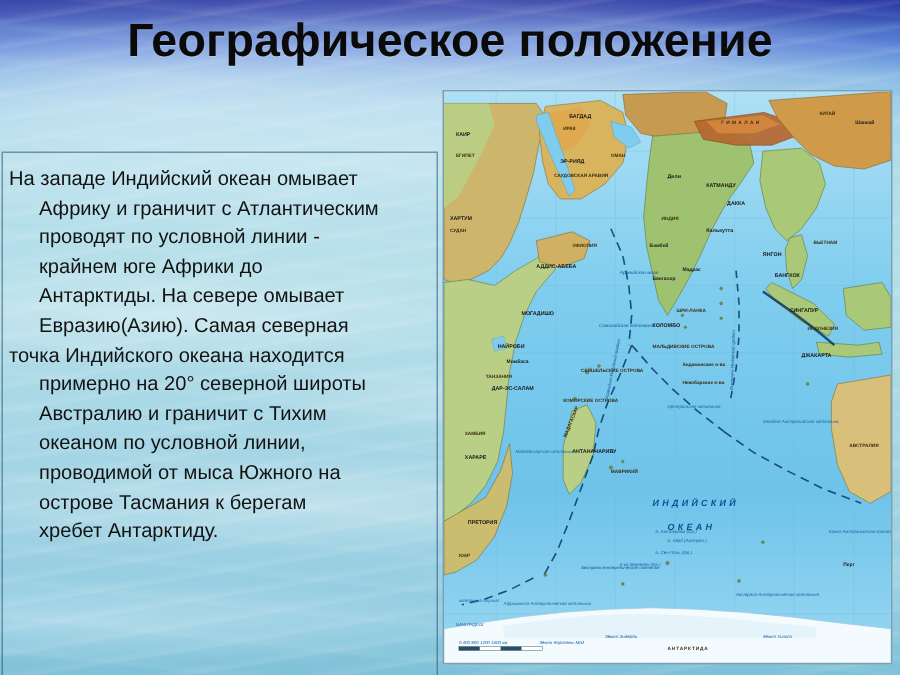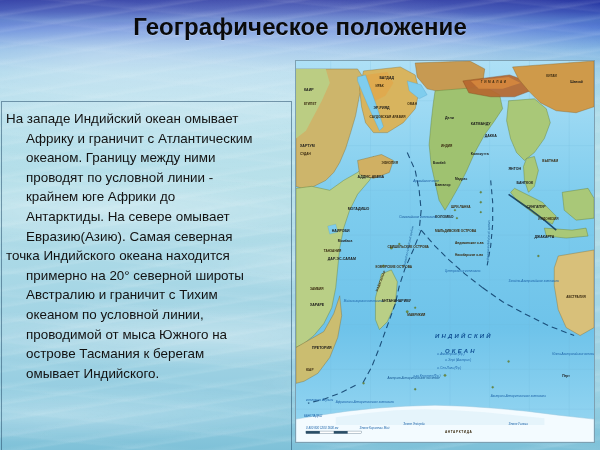--- a/index.html
+++ b/index.html
@@ -52,21 +52,21 @@
       radial-gradient(70% 16% at 35% 62%, rgba(255,255,255,.40) 0%, rgba(255,255,255,0) 70%),
       radial-gradient(50% 12% at 78% 78%, rgba(255,255,255,.30) 0%, rgba(255,255,255,0) 70%),
       radial-gradient(65% 14% at 12% 88%, rgba(255,255,255,.34) 0%, rgba(255,255,255,0) 70%);
     opacity:.8;
   }
 
   
   .title{
     position:absolute;left:0;top:4px;width:600px;height:46px;
     display:flex;align-items:center;justify-content:center;
-    font-size:24px;font-weight:bold;color:#0a0a0a;
+    font-size:31px;font-weight:bold;color:#0a0a0a;
     letter-spacing:.1px;white-space:nowrap;
     text-shadow:0 1px 0 rgba(255,255,255,.22);
   }
 
   
   .textbox{
     position:absolute;left:1px;top:56px;width:291px;height:369px;
     border:1px solid rgba(40,80,110,.55);
     box-sizing:border-box;
     padding:7px 16px 4px 4px;
@@ -108,32 +108,31 @@
   <div class="bg-topband"></div>
   <div class="waves"></div>
   <div class="ripples"></div>
 
   <div class="title">Географическое положение</div>
 
   <div class="textbox">
     <p class="body-text">
       <span class="ln">На западе Индийский океан омывает</span>
       <span class="ln ind">Африку и граничит с Атлантическим</span>
-      <span class="ln ind">океаном. Границу между ними</span>
       <span class="ln ind">проводят по условной линии -</span>
       <span class="ln ind">крайнем юге Африки до</span>
       <span class="ln ind">Антарктиды. На севере омывает</span>
       <span class="ln ind">Евразию(Азию). Самая северная</span>
       <span class="ln">точка Индийского океана находится</span>
       <span class="ln ind">примерно на 20° северной широты</span>
       <span class="ln ind">Австралию и граничит с Тихим</span>
       <span class="ln ind">океаном по условной линии,</span>
       <span class="ln ind">проводимой от мыса Южного на</span>
       <span class="ln ind">острове Тасмания к берегам</span>
-      <span class="ln ind">омывает Индийского.</span>
+      <span class="ln ind">хребет Антарктиду.</span>
     </p>
   </div>
 
   <div class="mapwrap">
     <svg class="map-svg" viewBox="0 0 300 383" preserveAspectRatio="none">
       <defs>
         <linearGradient id="oceanG" x1="0" y1="0" x2="0" y2="1">
           <stop offset="0%" stop-color="#aee0f6"></stop>
           <stop offset="35%" stop-color="#7fcdee"></stop>
           <stop offset="70%" stop-color="#6ec3ea"></stop>

